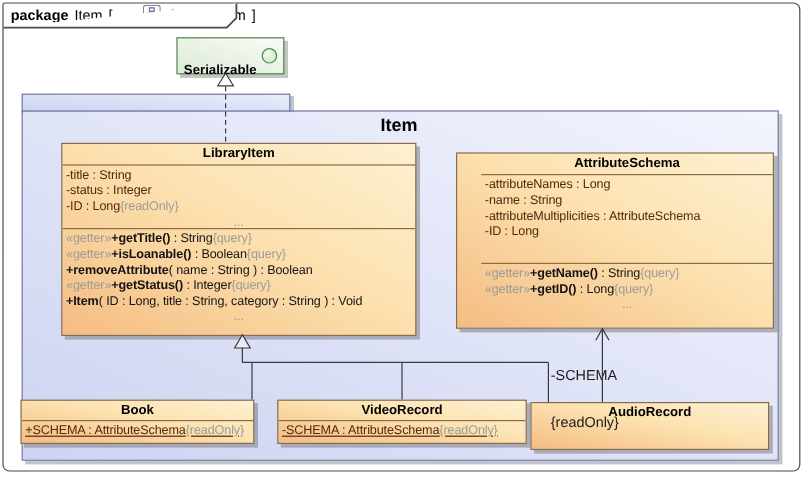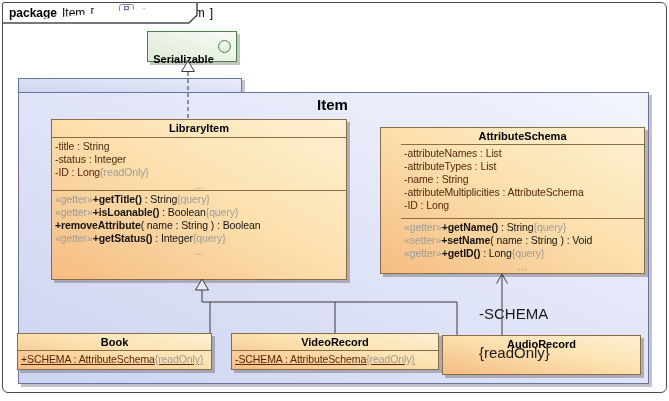--- a/index.html
+++ b/index.html
@@ -42,22 +42,22 @@
   
   .iface{position:absolute;left:147px;top:31px;width:88px;height:29px;
          border:1.5px solid #4b8048;background:linear-gradient(to top right,#dcead6,#f9fcf6);
          box-shadow:3px 3px 0 rgba(120,130,120,.45);
          display:flex;align-items:center;justify-content:center;gap:4px;}
   .iface .nm{font-weight:bold;font-size:11px;margin-top:24px;}
   .ball{width:11px;height:11px;border:1.5px solid #4e8b4e;border-radius:50%;
         background:radial-gradient(circle at 35% 30%,#f2f9ef,#cfe4ca);}
 
   
-  .assoc-label{position:absolute;left:459px;top:281px;font-size:15px;line-height:13px;
-               color:#1c1c1c;white-space:pre;margin-left:20px;}
+  .assoc-label{position:absolute;left:459px;top:281px;font-size:12px;line-height:13px;
+               color:#1c1c1c;white-space:pre;}
 
   svg.overlay{position:absolute;left:0;top:0;pointer-events:none;}
   .hdr-icon{display:inline-block;}
 </style>
 </head>
 <body>
 
 <div id="stage">
 
   <div class="frame"></div>
@@ -94,36 +94,35 @@
       <div class="mline"><span class="attr">-title : String</span></div>
       <div class="mline"><span class="attr">-status : Integer</span></div>
       <div class="mline"><span class="attr">-ID : Long</span><span class="muted">{readOnly}</span></div>
       <div class="mline more">...</div>
     </div>
     <div class="comp">
       <div class="mline"><span class="muted">«getter»</span><span class="opname">+getTitle()</span><span class="op"> : String</span><span class="muted">{query}</span></div>
       <div class="mline"><span class="muted">«getter»</span><span class="opname">+isLoanable()</span><span class="op"> : Boolean</span><span class="muted">{query}</span></div>
       <div class="mline"><span class="opname">+removeAttribute</span><span class="op">( name : String ) : Boolean</span></div>
       <div class="mline"><span class="muted">«getter»</span><span class="opname">+getStatus()</span><span class="op"> : Integer</span><span class="muted">{query}</span></div>
+      <div class="mline"><span class="opname">+Item</span><span class="op">( ID : Long, title : String, category : String ) : Void</span></div>
       <div class="mline more">...</div>
     </div>
   </div>
 
   <div class="cls" style="left:380px;top:127px;width:243px;height:145px;padding-left:20px;">
     <div class="cls-title" style="height:16px;">AttributeSchema</div>
     <div class="comp" style="flex:0 0 71px;">
-      <div class="mline"><span class="attr">-attributeNames : List</span></div>
-      <div class="mline"><span class="attr">-attributeTypes : List</span></div>
+      <div class="mline"><span class="attr">-attributeNames : Long</span></div>
       <div class="mline"><span class="attr">-name : String</span></div>
       <div class="mline"><span class="attr">-attributeMultiplicities : AttributeSchema</span></div>
       <div class="mline"><span class="attr">-ID : Long</span></div>
     </div>
     <div class="comp">
       <div class="mline"><span class="muted">«getter»</span><span class="opname">+getName()</span><span class="op"> : String</span><span class="muted">{query}</span></div>
-      <div class="mline"><span class="muted">«setter»</span><span class="opname">+setName</span><span class="op">( name : String ) : Void</span></div>
       <div class="mline"><span class="muted">«getter»</span><span class="opname">+getID()</span><span class="op"> : Long</span><span class="muted">{query}</span></div>
       <div class="mline more">...</div>
     </div>
   </div>
 
   <div class="cls" style="left:17px;top:333px;width:193px;height:35px;">
     <div class="cls-title" style="height:15px;">Book</div>
     <div class="comp">
       <div class="mline"><span class="static-line"><span class="attr">+SCHEMA : AttributeSchema</span><span class="muted">{readOnly}</span></span></div>
     </div>

